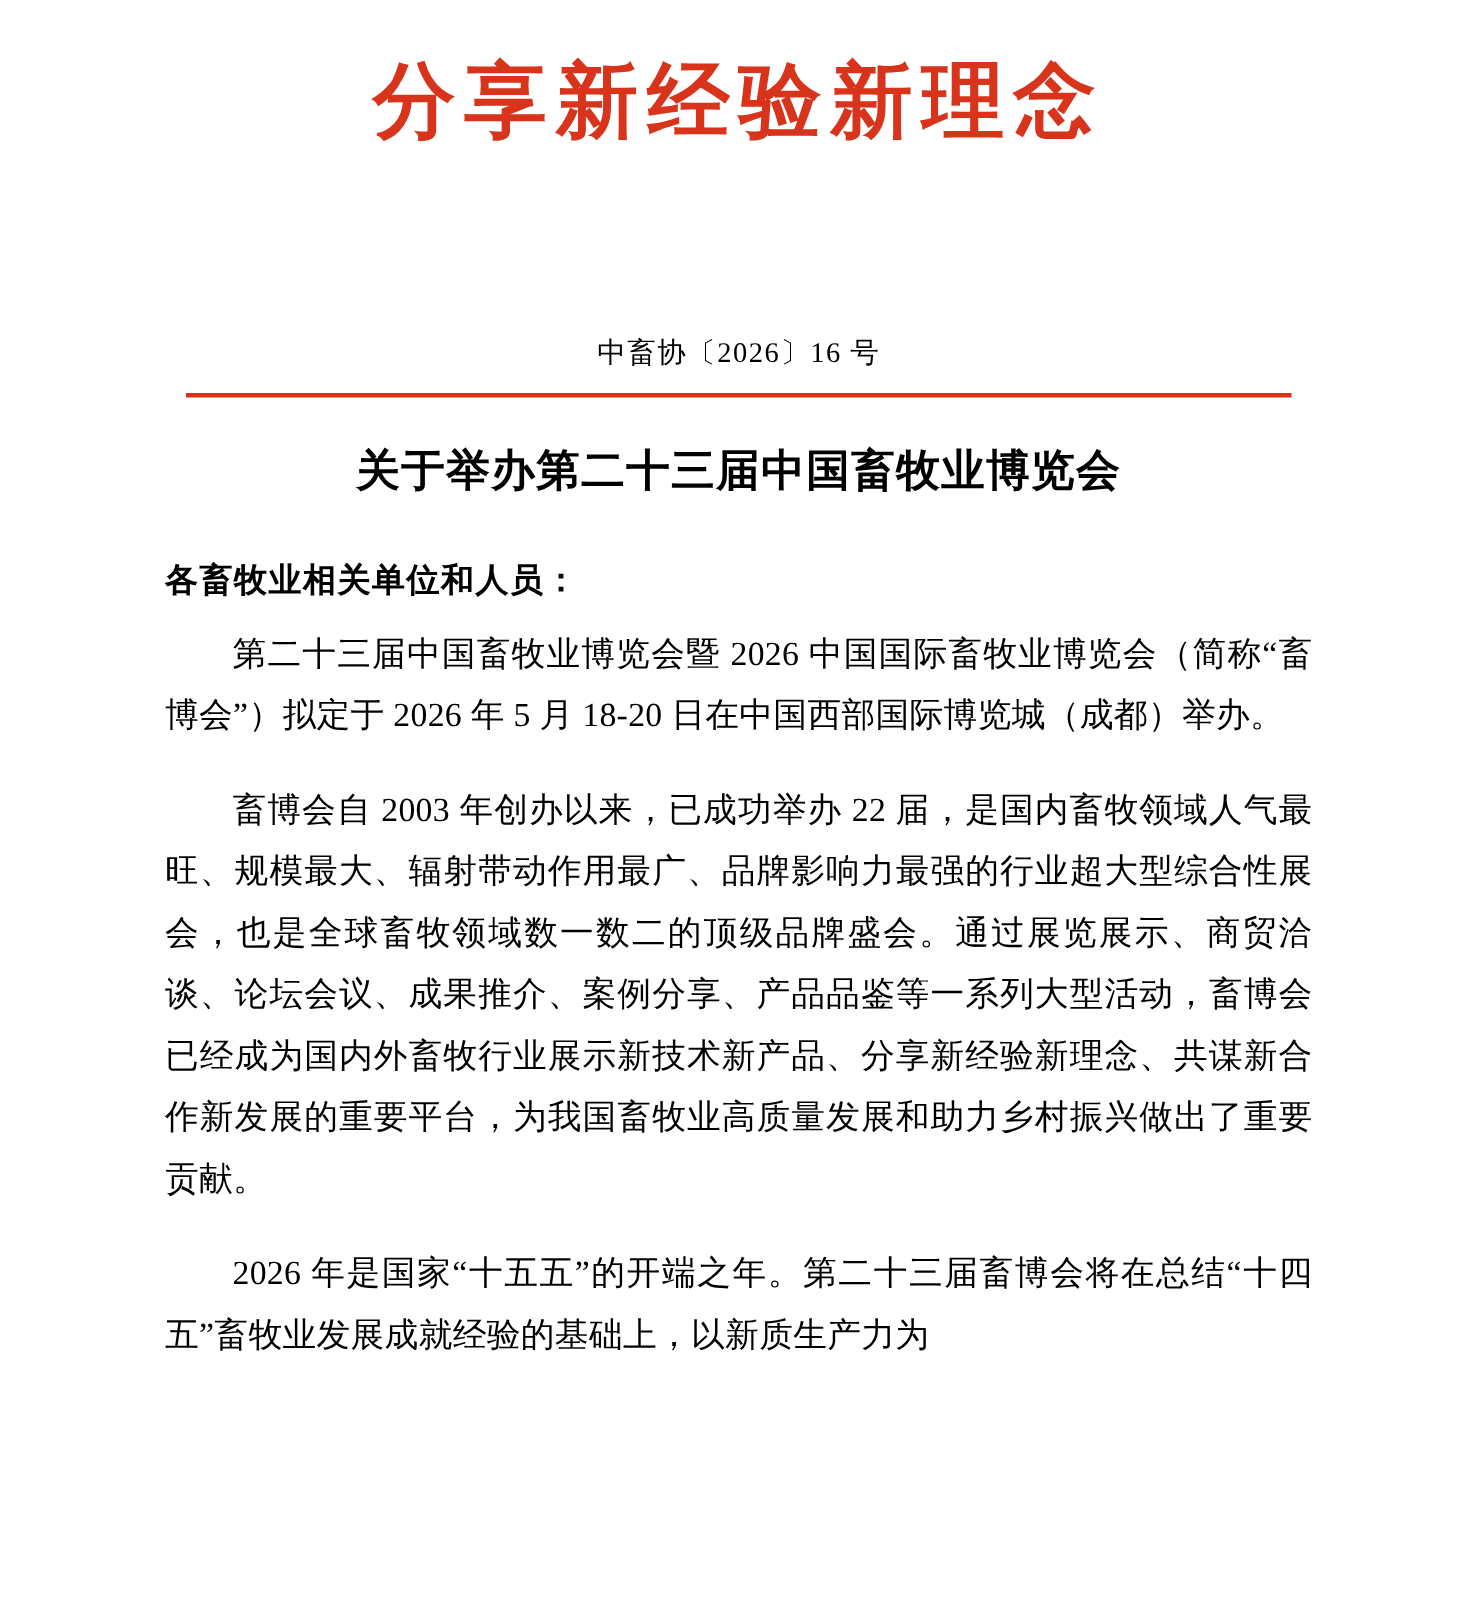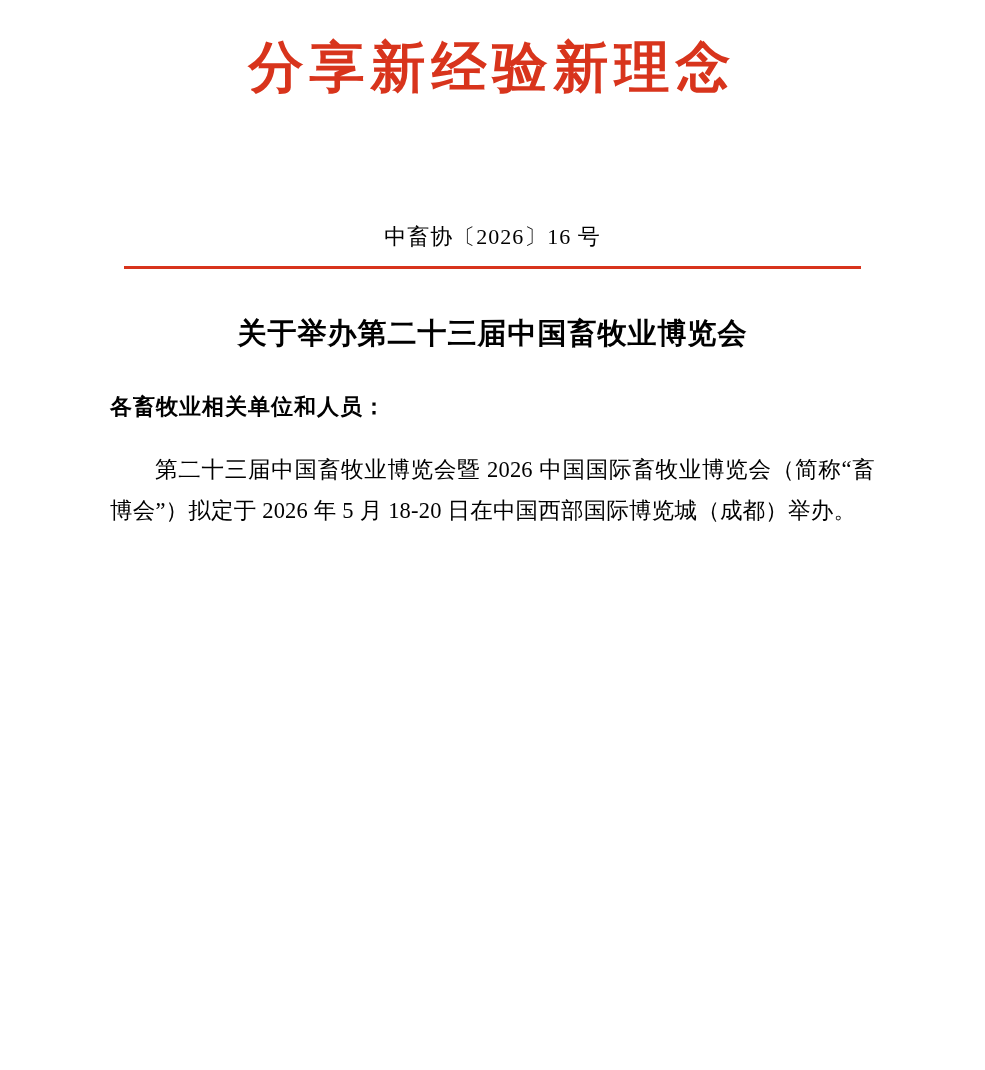--- a/index.html
+++ b/index.html
@@ -27,54 +27,54 @@
     font-family: "DejaVu Serif", "Liberation Serif", serif;
     font-weight: bold;
     font-size: 55px;
     letter-spacing: 6px;
     margin-top: 34px;
     line-height: 1.2;
     white-space: nowrap;
   }
   .doc-number {
     text-align: center;
-    font-size: 22px;
+    font-size: 19px;
     letter-spacing: 1px;
     margin-top: 122px;
     font-family: "Liberation Serif", serif;
   }
   .red-rule {
     height: 3px;
     background: #d8341c;
     margin-top: 14px;
     margin-left: 14px;
     margin-right: 14px;
   }
   .doc-title {
     text-align: center;
     font-family: "DejaVu Serif", "Liberation Serif", serif;
     font-weight: bold;
     font-size: 29px;
     line-height: 1.55;
-    margin-top: 42px;
+    margin-top: 26px;
     letter-spacing: 1px;
   }
   .salutation {
     font-family: Liberation Serif, serif;
     font-weight: bold;
     font-size: 22px;
     margin-top: 36px;
     letter-spacing: 1px;
   }
   .body-p {
     font-size: 22.5px;
     line-height: 1.82;
     text-align: justify;
     text-justify: inter-ideograph;
-    margin-top: 28px;
+    margin-top: 14px;
     text-indent: 2em;
     letter-spacing: 0.2px;
   }
   .body-p.tight {
     margin-top: 12px;
   }
 </style>
 </head>
 <body>
 
@@ -87,15 +87,17 @@
   <div class="red-rule"></div>
 
   <div class="doc-title">
     <div>关于举办第二十三届中国畜牧业博览会</div>
   </div>
 
   <div class="salutation">各畜牧业相关单位和人员：</div>
 
   <p class="body-p">第二十三届中国畜牧业博览会暨 2026 中国国际畜牧业博览会（简称“畜博会”）拟定于 2026 年 5 月 18-20 日在中国西部国际博览城（成都）举办。</p>
 
+  <p class="body-p">畜博会自 2003 年创办以来，已成功举办 22 届，是国内畜牧领域人气最旺、规模最大、辐射带动作用最广、品牌影响力最强的行业超大型综合性展会，也是全球畜牧领域数一数二的顶级品牌盛会。通过展览展示、商贸洽谈、论坛会议、成果推介、案例分享、产品品鉴等一系列大型活动，畜博会已经成为国内外畜牧行业展示新技术新产品、分享新经验新理念、共谋新合作新发展的重要平台，为我国畜牧业高质量发展和助力乡村振兴做出了重要贡献。</p>
 
+  <p class="body-p tight">2026 年是国家“十五五”的开端之年。第二十三届畜博会将在总结“十四五”畜牧业发展成就经验的基础上，以新质生产力为</p>
 
 </div>
 
 </body></html>

